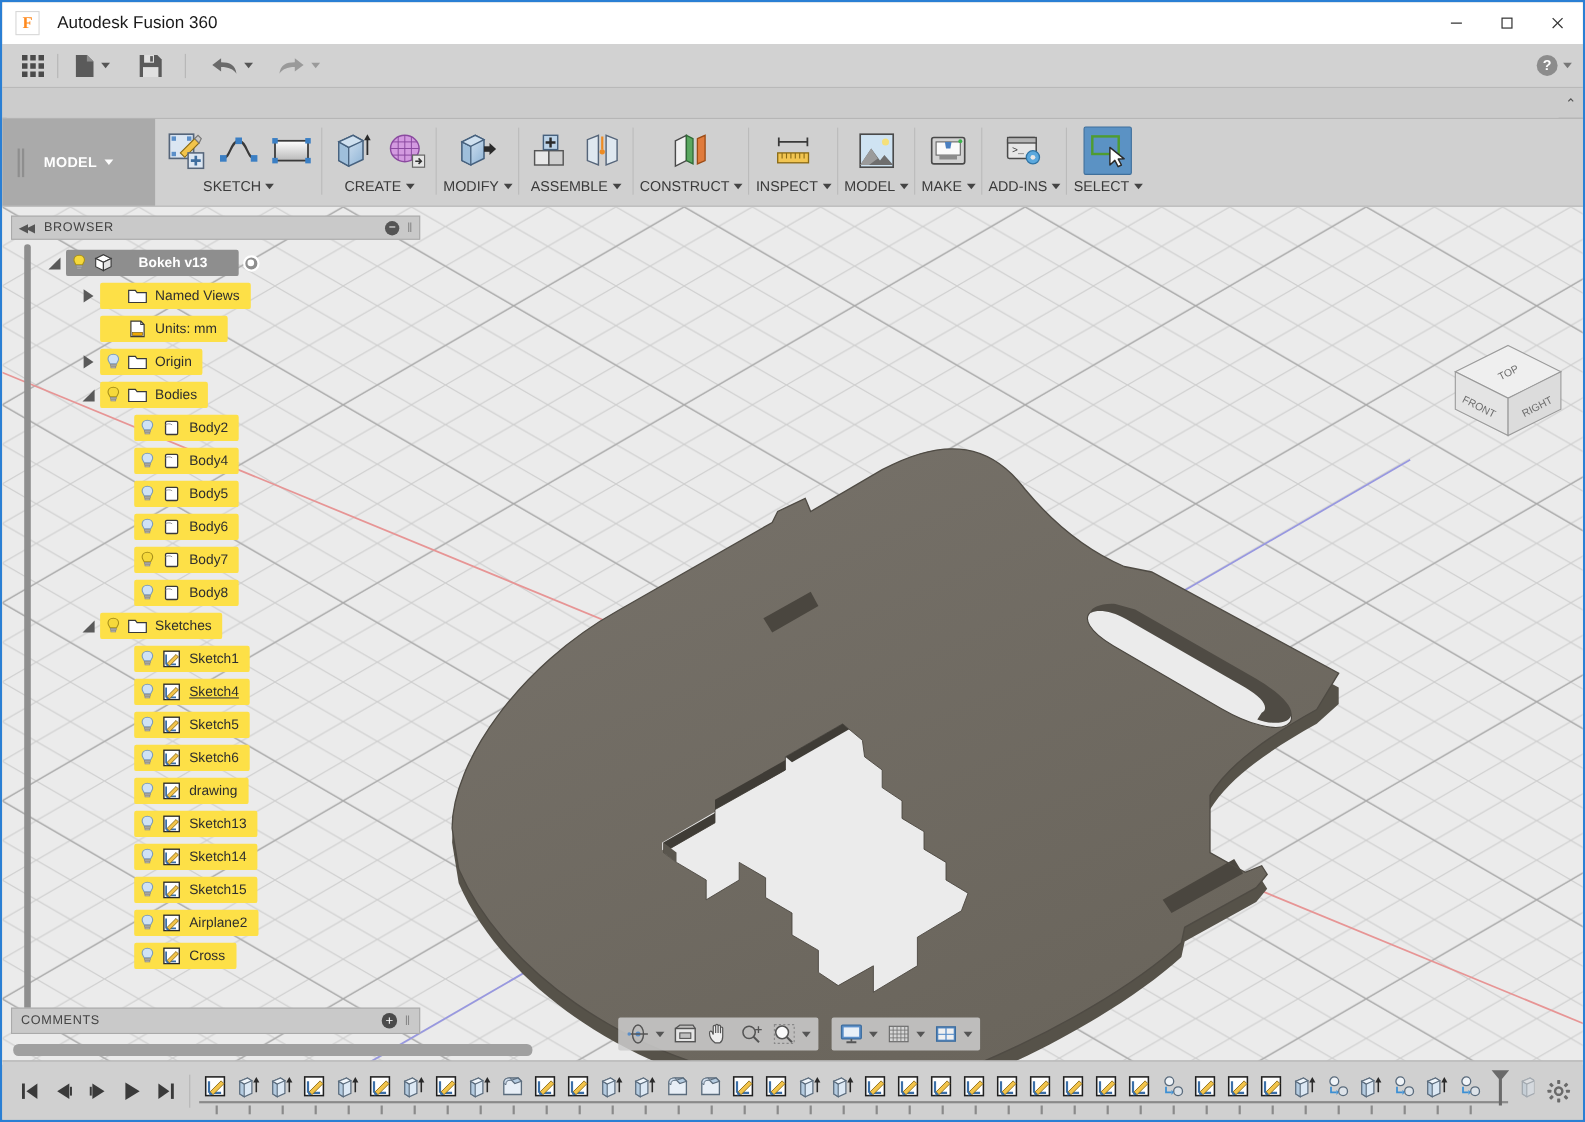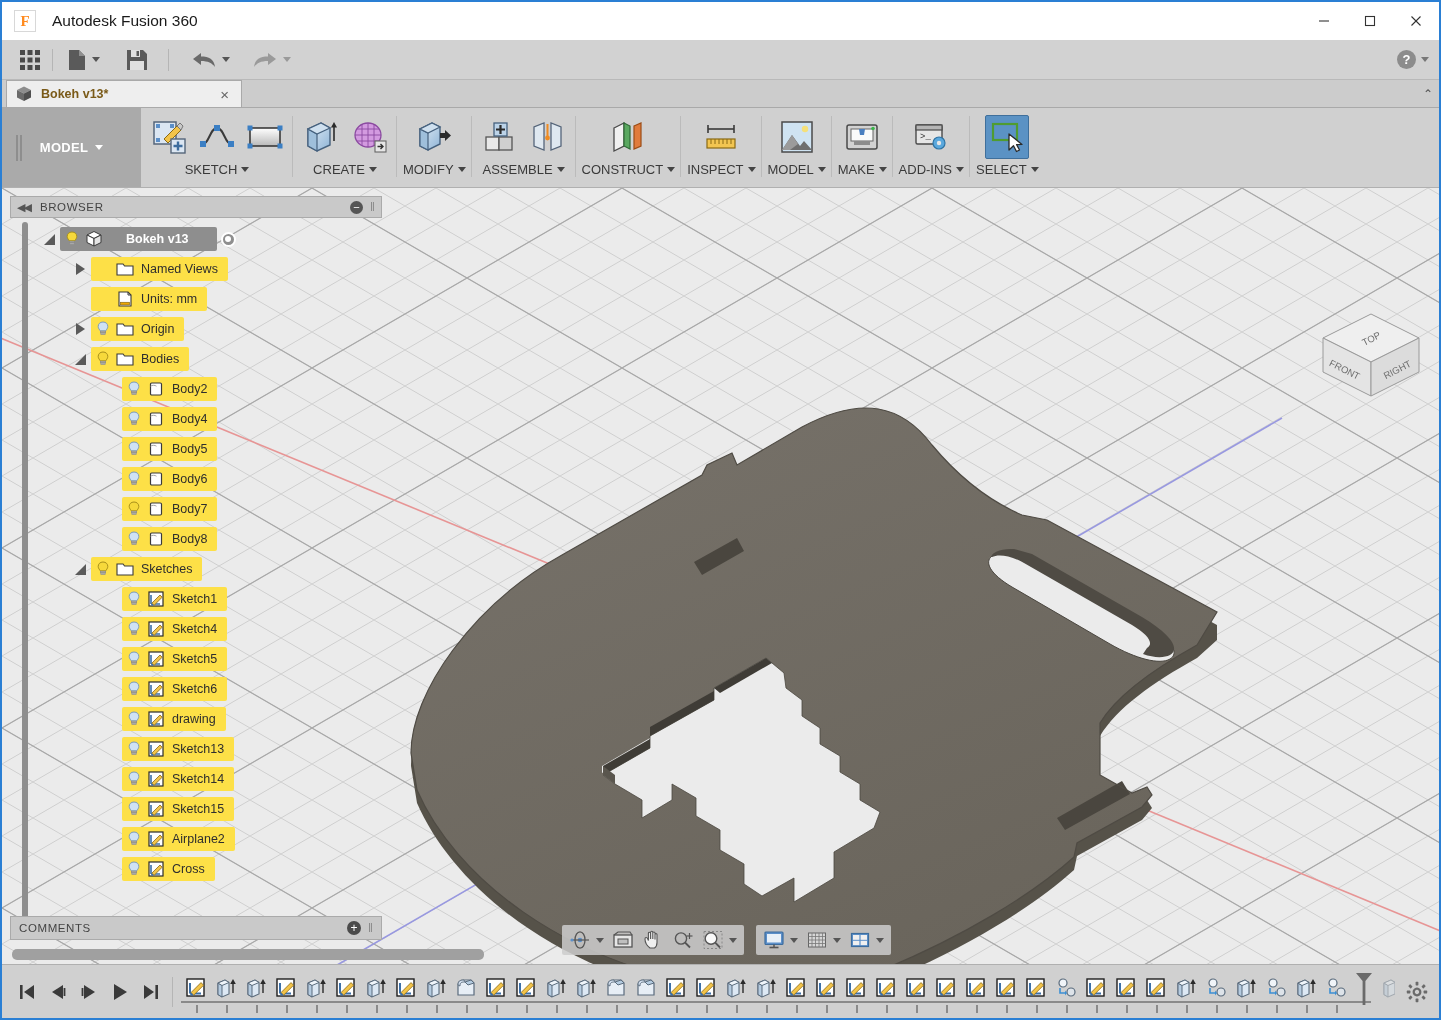--- a/index.html
+++ b/index.html
@@ -187,29 +187,20 @@
       <div class="caret" style="border-top-color:#9a9a9a;"></div>
     </div>
     <div class="help-area">
       <div class="help-circle">?</div>
       <div class="caret" style="border-top-color:#777;"></div>
     </div>
   </div>
 
   <div class="tabbar">
     <div style="width:4px;"></div>
-    <div class="doc-tab">
-      <svg width="18" height="18" viewBox="0 0 18 18">
-        <path d="M2 5 L9 1.5 L16 5 L9 8.5 Z" fill="#8d8d8d"></path>
-        <path d="M2 5 L9 8.5 L9 16 L2 12.5 Z" fill="#6a6a6a"></path>
-        <path d="M16 5 L9 8.5 L9 16 L16 12.5 Z" fill="#4e4e4e"></path>
-      </svg>
-      <span class="tab-label">Bokeh v13*</span>
-      <span class="tab-x">×</span>
-    </div>
     <div class="tabbar-right"></div>
     <div class="tab-expand">⌃</div>
   </div>
 
   <div class="ribbon">
     <div class="workspace-sel">
       <div class="ws-grip">
           <i style="left:0"></i>
           <i style="left:4px"></i>
         </div>
@@ -816,21 +807,21 @@
                 <svg width="20" height="18" viewBox="0 0 20 18">
                   <rect x="3" y="2" width="14" height="14" fill="#ffffff" stroke="#2a2a2a" stroke-width="1.2"></rect>
                   <path d="M5 14 L5 5 M5 14 L14 14" stroke="#3b6fa8" stroke-width="1.6" fill="none"></path>
                   <path d="M5.8 13.2 L14 5 L16.2 7.2 L8 15.4 Z" fill="#f3c44a" stroke="#8a6a14" stroke-width="0.8"></path>
                   <path d="M5.8 13.2 L5.2 15.8 L7.8 15.2 Z" fill="#3b6fa8"></path>
                 </svg>
               </span>
               <span class="tlabel">Sketch1</span>
             </div>
           </div>
-          <div class="trow" style="padding-left: 90px;">
+          <div class="trow" style="padding-left: 90px; text-decoration: underline;">
             <div class="tw"></div>
             <div class="tpill">
               <span class="bulb">
                 <svg width="18" height="18" viewBox="0 0 18 18">
                   <path d="M9 2 C6 2 4.2 4 4.2 6.4 C4.2 8.4 5.6 9.6 6.2 10.8 L11.8 10.8 C12.4 9.6 13.8 8.4 13.8 6.4 C13.8 4 12 2 9 2 Z" fill="#cfe2f5" stroke="#7d9cbb" stroke-width="1"></path>
                   <rect x="6.3" y="11.2" width="5.4" height="1.5" fill="#b8b8b8" stroke="#888" stroke-width="0.6"></rect>
                   <rect x="6.8" y="13" width="4.4" height="1.5" fill="#b8b8b8" stroke="#888" stroke-width="0.6"></rect>
                 </svg>
               </span>
               <span class="ticon">

